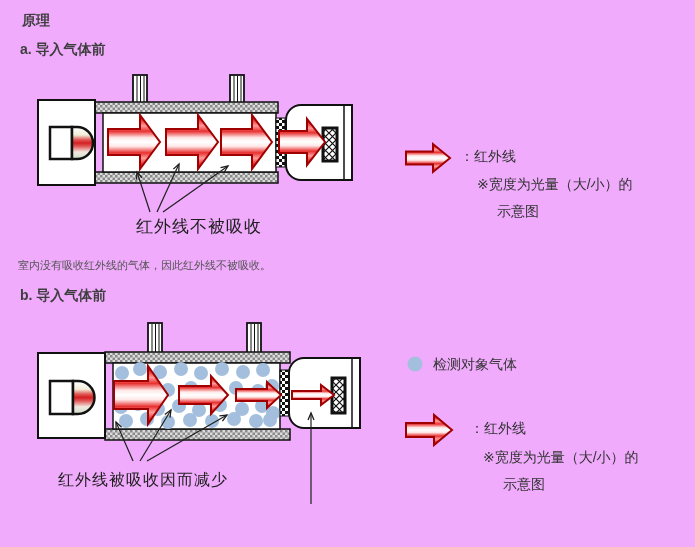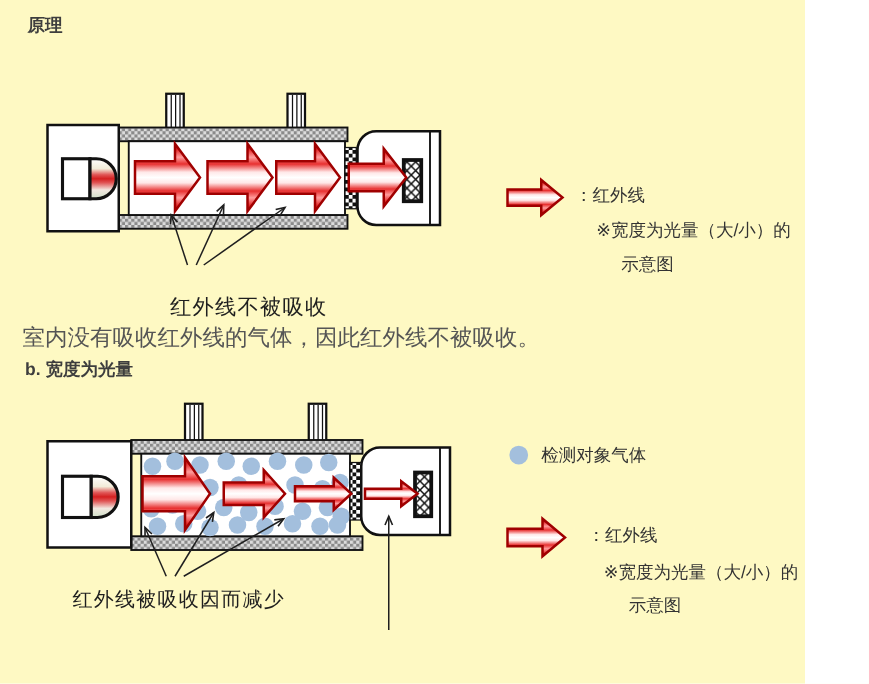--- a/index.html
+++ b/index.html
@@ -1,20 +1,20 @@
 <!DOCTYPE html>
 <html><head>
 <meta charset="utf-8">
 <style>
   html,body{margin:0;padding:0;background:#fff;}
-  .screen{position:relative;width:644px;height:547px;background:#fef9c3;overflow:hidden;
+  .screen{position:relative;width:695px;height:547px;background:#f0abfc;overflow:hidden;
           font-family:"Liberation Sans","DejaVu Sans",sans-serif;}
   .t{position:absolute;white-space:nowrap;}
   .h{font-size:14px;font-weight:bold;color:#3e3e3e;}
-  .body-text{font-size:18px;color:#555;}
+  .body-text{font-size:11px;color:#555;}
   .dlabel{font-size:16px;color:#1f1f1f;letter-spacing:1px;}
   .dlabel-a{font-size:17px;}
   .legend-text{font-size:14px;color:#333;}
   .annot{font-size:17px;color:#1f1f1f;letter-spacing:0.5px;}
   svg.canvas{position:absolute;left:0;top:0;}
 </style>
 </head>
 <body>
 
 <div class="screen">
@@ -185,30 +185,31 @@
         <path d="M311,504 L311,413" marker-end="url(#ah)"></path>
       </g>
 
       <circle cx="415" cy="364" r="7.5" fill="#a3bfdd"></circle>
       <path d="M406,423 H434 V415 L452,430 L434,445 V437 H406 Z" fill="url(#irGrad)" stroke="#a00000" stroke-width="2"></path>
     </g>
   </svg>
 
   <div class="t h" style="left:22px;top:12px;">原理</div>
 
-
-  <div class="t dlabel dlabel-a" style="left:136px;top:234px;">红外线不被吸收</div>
+  <div class="t h" style="left:20px;top:41px;">a. 导入气体前</div>
+
+  <div class="t dlabel dlabel-a" style="left:136px;top:215px;">红外线不被吸收</div>
 
   <div class="t legend-text" style="left:460px;top:148px;">：红外线</div>
   <div class="t legend-text" style="left:477px;top:176px;">※宽度为光量（大/小）的</div>
   <div class="t legend-text" style="left:497px;top:203px;">示意图</div>
 
   <div class="t body-text" style="left:18px;top:258px;">室内没有吸收红外线的气体，因此红外线不被吸收。</div>
 
-  <div class="t h" style="left:20px;top:287px;">b. 宽度为光量</div>
+  <div class="t h" style="left:20px;top:287px;">b. 导入气体前</div>
 
   <div class="t legend-text" style="left:433px;top:356px;">检测对象气体</div>
 
   <div class="t dlabel" style="left:58px;top:470px;">红外线被吸收因而减少</div>
   <div class="t legend-text" style="left:470px;top:420px;">：红外线</div>
   <div class="t legend-text" style="left:483px;top:449px;">※宽度为光量（大/小）的</div>
   <div class="t legend-text" style="left:503px;top:476px;">示意图</div>
 
 
 </div>

